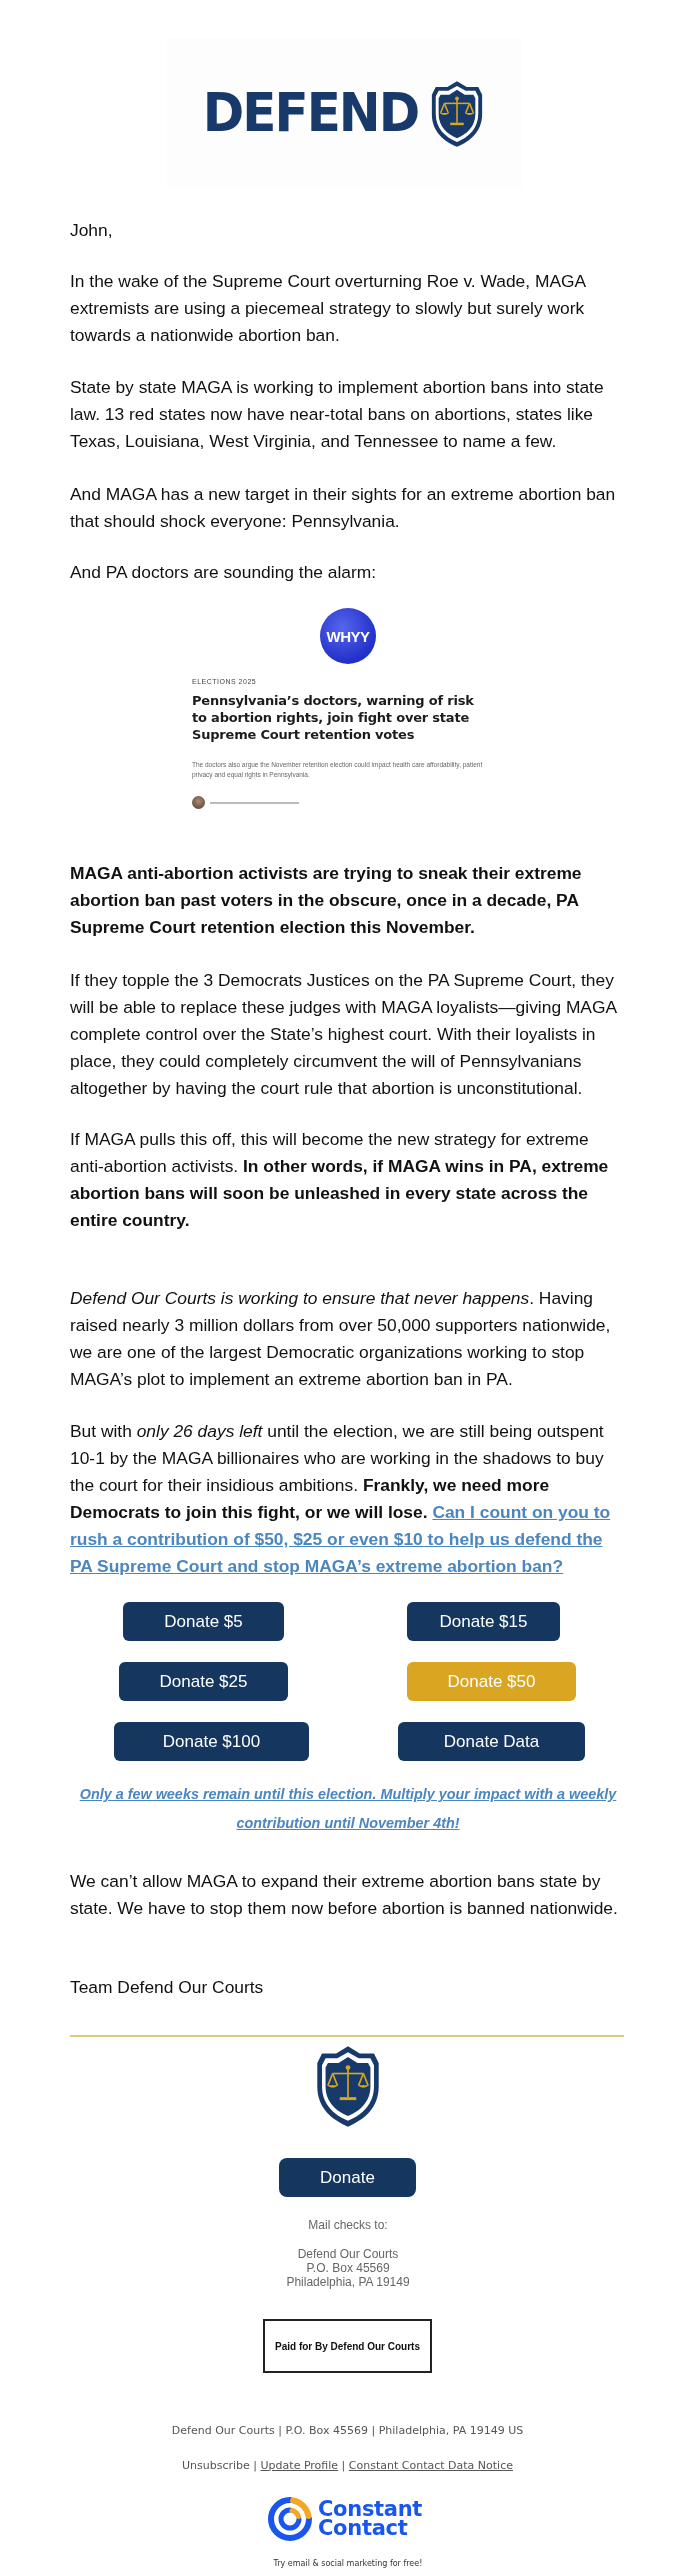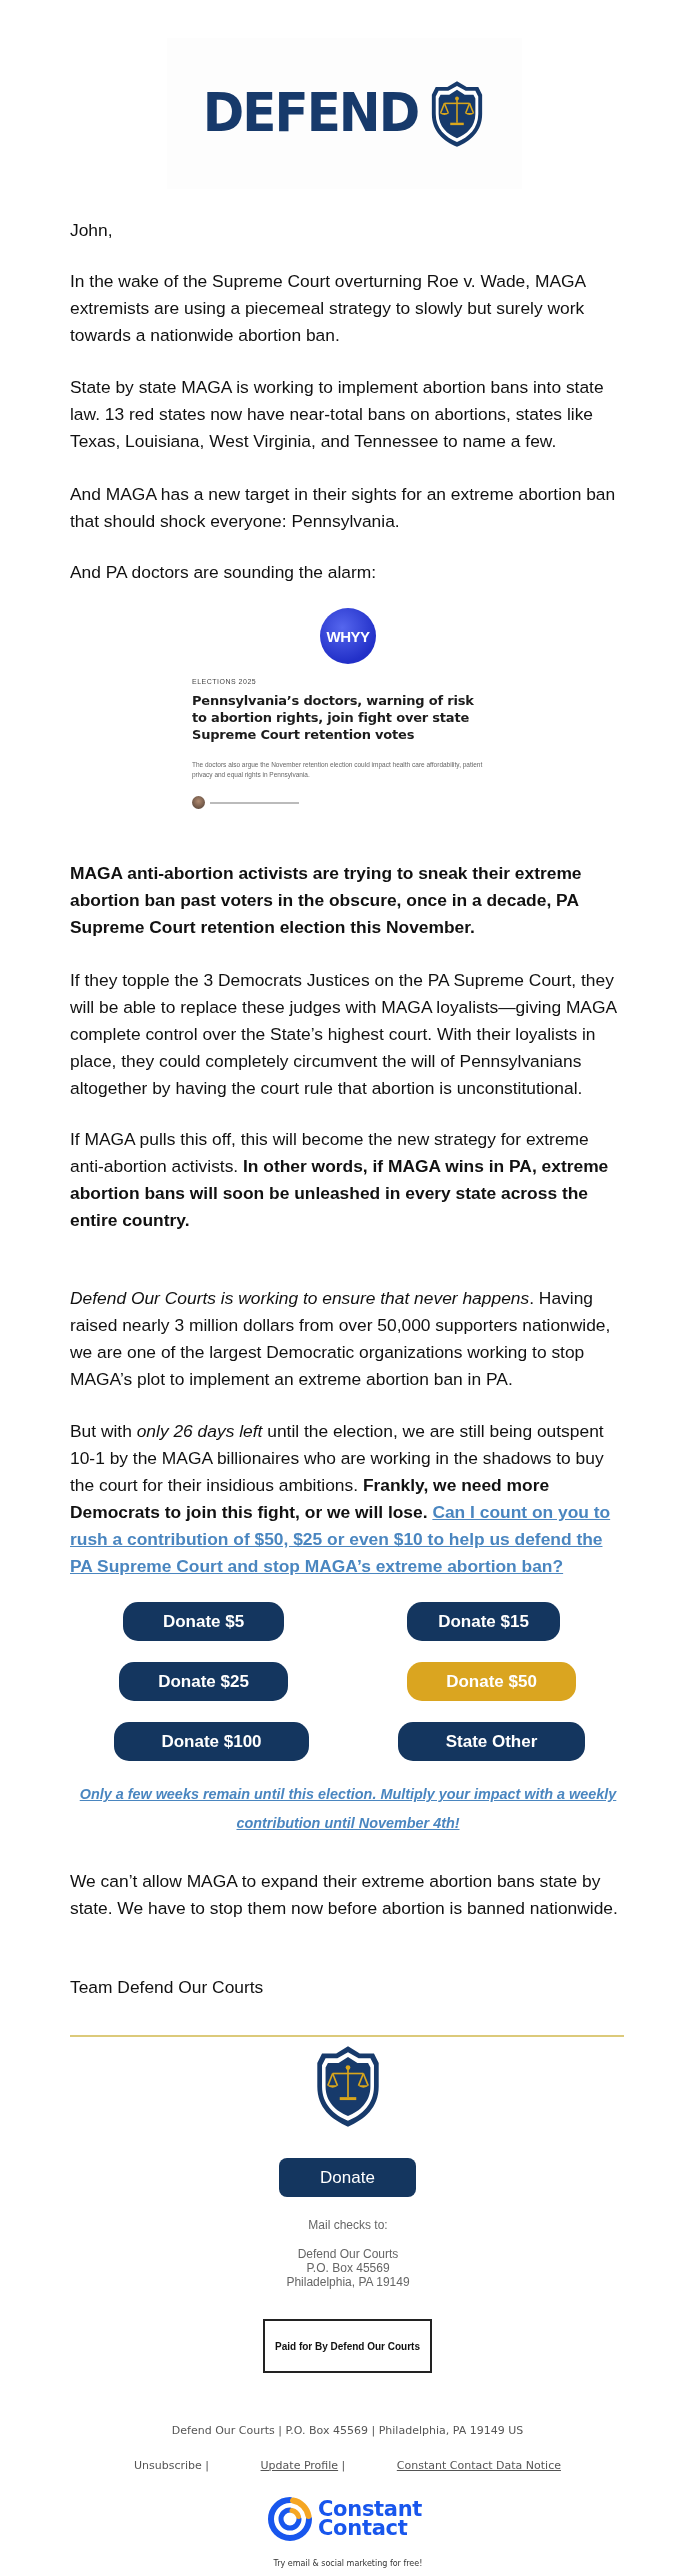--- a/index.html
+++ b/index.html
@@ -26,36 +26,36 @@
   
   .article { left: 182px; top: 601px; width: 318px; height: 209px; background: #fff; }
   .whyy { left: 138px; top: 7px; width: 56px; height: 56px; border-radius: 50%; background: radial-gradient(circle at 40% 35%, #5566ee, #2230c8 70%); color: #fff; font-weight: bold; font-size: 15px; display:flex; align-items:center; justify-content:center; letter-spacing: -0.5px; text-align: center; }
   .art-kicker { left: 10px; top: 77px; font-size: 7px; color: #444; letter-spacing: 0.5px; }
   .art-title { left: 10px; top: 91px; width: 298px; font-family: "DejaVu Sans", sans-serif; font-weight: bold; font-size: 13px; line-height: 17px; color: #1c1c1c; letter-spacing: -0.2px; }
   .art-dek { left: 10px; top: 159px; width: 298px; font-size: 6.5px; line-height: 10px; color: #666; }
   .art-byline { left: 10px; top: 195px; display: flex; align-items: center; gap: 5px; font-size: 4px; color: #888; }
   .art-avatar { width: 13px; height: 13px; border-radius: 50%; background: radial-gradient(circle at 50% 40%, #b08a70, #4a3a30); }
 
   
-  .btn { display: flex; align-items: center; justify-content: center; height: 39px; border-radius: 15px; background: #14365f; color: #fff; font-weight: bold; font-size: 17px; cursor: pointer; }
+  .btn { display: flex; align-items: center; justify-content: center; height: 39px; border-radius: 6px; background: #14365f; color: #fff; font-weight: normal; font-size: 17px; cursor: pointer; }
   .btn.gold { background: #daa520; }
 
   .weekly { left: 70px; width: 556px; top: 1780px; text-align: center; font-size: 14.4px; line-height: 29px; font-style: italic; font-weight: bold; color: #4a86c0; text-decoration: underline; }
 
   .divider { left: 70px; top: 2035px; width: 554px; height: 2px; background: #dcca7a; }
 
   
   .shield-foot { left: 312px; top: 2044px; width: 72px; height: 85px; }
   .foot-donate { left: 279px; top: 2158px; width: 137px; height: 39px; border-radius: 8px; background: #14365f; color: #fff; font-weight: normal; font-size: 17px; display:flex; align-items:center; justify-content:center; }
   .mail { left: 199px; width: 298px; text-align: center; font-size: 12px; color: #666; line-height: 14px; }
 
   .paid { left: 263px; top: 2319px; width: 169px; height: 54px; border: 2px solid #222; display: flex; align-items: center; justify-content: center; font-size: 10px; font-weight: bold; color: #111; }
 
   .foot-line { left: 99px; width: 497px; text-align: center; font-family: "DejaVu Sans", sans-serif; font-size: 11px; color: #555; }
-  .foot-line a { color: #555; text-decoration: underline; margin-left: 48px; }
+  .foot-line a { color: #555; text-decoration: underline; }
 
   .cc { left: 267px; top: 2496px; display: flex; align-items: center; gap: 5px; }
   .cc-text { font-family: "DejaVu Sans", sans-serif; font-weight: bold; color: #1856ed; font-size: 21px; line-height: 19px; letter-spacing: -0.3px; }
   .cc-tag { left: 199px; width: 298px; top: 2559px; text-align: center; font-family: "DejaVu Sans", sans-serif; font-size: 8px; color: #333; }
 </style>
 </head>
 <body>
 
 <div class="abs logo-box">
   <div class="logo-inner">
@@ -111,21 +111,21 @@
 
 <div class="abs p" style="top:1418px">
   <span>But with </span><span class="i">only 26 days left</span><span> until the election, we are still being outspent 10-1 by the MAGA billionaires who are working in the shadows to buy the court for their insidious ambitions. </span><span class="b">Frankly, we need more Democrats to join this fight, or we will lose.</span> <a class="link">Can I count on you to rush a contribution of $50, $25 or even $10 to help us defend the PA Supreme Court and stop MAGA’s extreme abortion ban?</a>
 </div>
 
 <div class="abs btn" style="left:123px;top:1602px;width:161px">Donate $5</div>
 <div class="abs btn" style="left:407px;top:1602px;width:153px">Donate $15</div>
 <div class="abs btn" style="left:119px;top:1662px;width:169px">Donate $25</div>
 <div class="abs btn gold" style="left:407px;top:1662px;width:169px">Donate $50</div>
 <div class="abs btn" style="left:114px;top:1722px;width:195px">Donate $100</div>
-<div class="abs btn" style="left:398px;top:1722px;width:187px">State Other</div>
+<div class="abs btn" style="left:398px;top:1722px;width:187px">Donate Data</div>
 
 <a class="abs weekly">Only a few weeks remain until this election. Multiply your impact with a weekly contribution until November 4th!</a>
 
 <div class="abs p" style="top:1868px">We can’t allow MAGA to expand their extreme abortion bans state by state. We have to stop them now before abortion is banned nationwide.</div>
 <div class="abs p" style="top:1974px">Team Defend Our Courts</div>
 
 <div class="abs divider"></div>
 
 <svg class="abs shield-foot" viewBox="0 0 60 72">
   <path d="M30 2 L40 8 L52 8 L56 16 L56 36 C56 54 44 64 30 70 C16 64 4 54 4 36 L4 16 L8 8 L20 8 Z" fill="#173a6b"></path>

